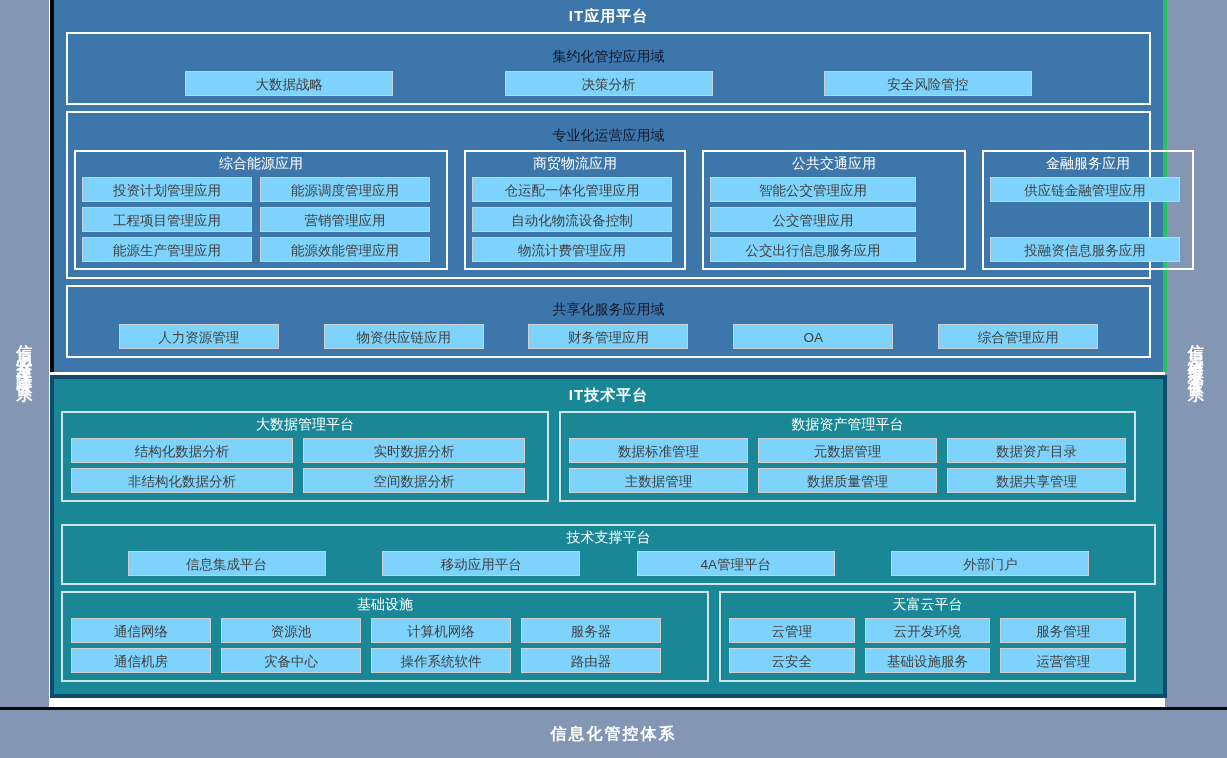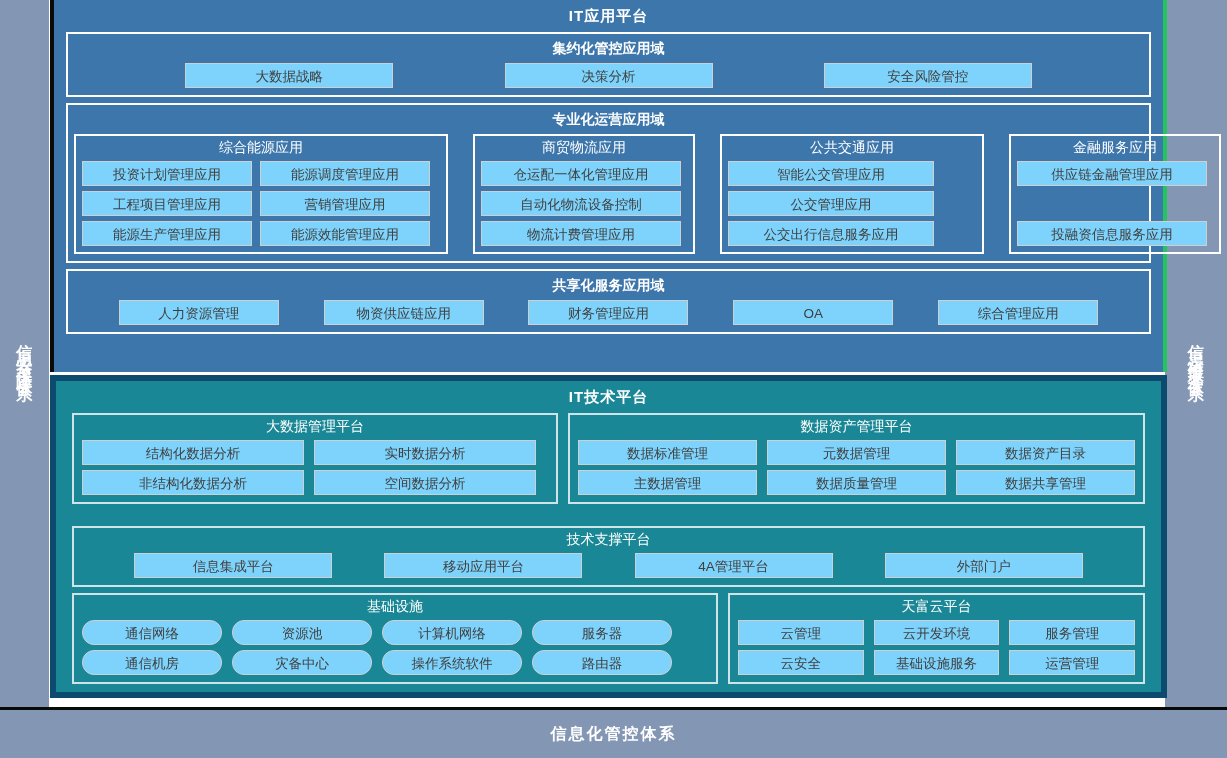--- a/index.html
+++ b/index.html
@@ -49,42 +49,42 @@
     padding:7px 0 6px 0;letter-spacing:1px;
   }
 
   .domain-box{
     border:2px solid #ffffff;
     margin:0 6px 6px 6px;
     padding:4px 6px 7px 6px;
     box-sizing:border-box;
   }
   .domain-title{
-    text-align:center;font-size:14px;color:#ffffff;
-    margin:2px 0 5px 0;font-weight:bold;
+    text-align:center;font-size:14px;color:#0f172a;
+    margin:10px 0 5px 0;font-weight:normal;
   }
 
   .chip{
     background:#7dd3fc;color:#404040;
     border:1px solid #cfcfcf;
     font-size:13.5px;
     height:25px;line-height:25px;
     text-align:center;
     box-sizing:border-box;
     white-space:nowrap;
     overflow:hidden;
   }
 
   
   .row-intensive{display:flex;align-items:center;gap:0;}
   .row-intensive .chip{width:208px;}
   .sp{flex:1;}
 
   
-  .groups{display:flex;gap:25px;}
+  .groups{display:flex;gap:16px;}
   .group{
     border:2px solid #ffffff;
     padding:3px 6px 6px 6px;
     box-sizing:border-box;
     flex:0 0 auto;
   }
   .group-title{text-align:center;font-size:14px;color:#fff;margin:0 0 4px 0;}
   .group-rows{display:flex;flex-direction:column;gap:5px;}
   .grow{display:flex;gap:8px;}
   .g-energy{width:374px;}
@@ -98,42 +98,42 @@
   .g-finance .spacer{height:25px;}
 
   
   .row-shared{display:flex;align-items:center;}
   .row-shared .chip{width:160px;}
 
   
   .tech-platform{
     position:absolute;left:0;top:375px;width:1117px;height:323px;
     background:#198795;
-    border:6px solid #0c4a6e;
-    box-sizing:border-box;
-    padding:0 10px;
+    border:4px solid #0c4a6e;
+    box-sizing:border-box;
+    padding:0 1px;
   }
   .tech-row{display:flex;gap:10px;margin:0 6px 22px 6px;}
   .tpanel{
     border:2px solid #cfe4e8;
     box-sizing:border-box;
     padding:3px 8px 7px 8px;
   }
   .tpanel .group-title{font-size:14px;}
   .t-bigdata{width:488px;}
   .t-bigdata .chip{width:222px;}
   .t-assets{width:577px;}
   .t-assets .chip{width:180px;}
 
   .t-support{margin:0 6px 6px 6px;}
   .row-support{display:flex;align-items:flex-start;}
   .row-support .chip{width:198px;}
 
   .t-infra{width:648px;}
-  .t-infra .chip{width:140px;border-radius:12px;}
+  .t-infra .chip{width:140px;}
   .t-cloud{width:417px;}
   .t-cloud .chip{width:128px;}
 
   .rowgap{display:flex;gap:10px;}
   .colgap{display:flex;flex-direction:column;gap:5px;}
 </style>
 </head>
 <body>
 
 <div id="root">

